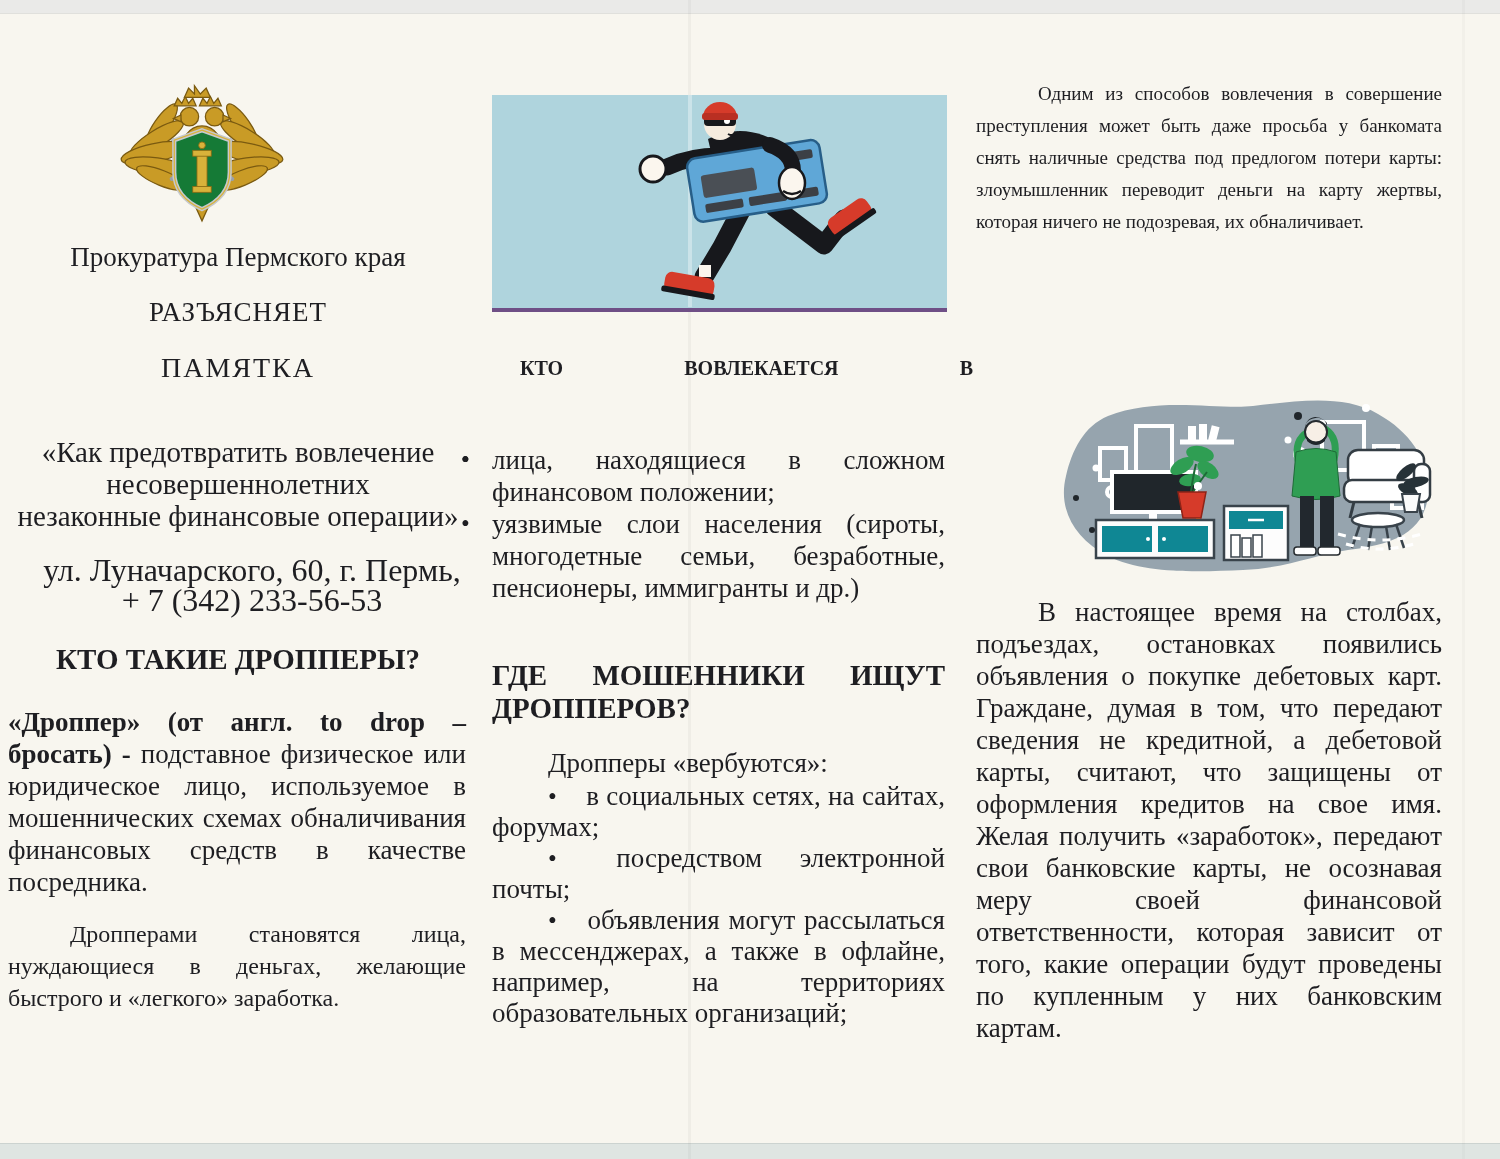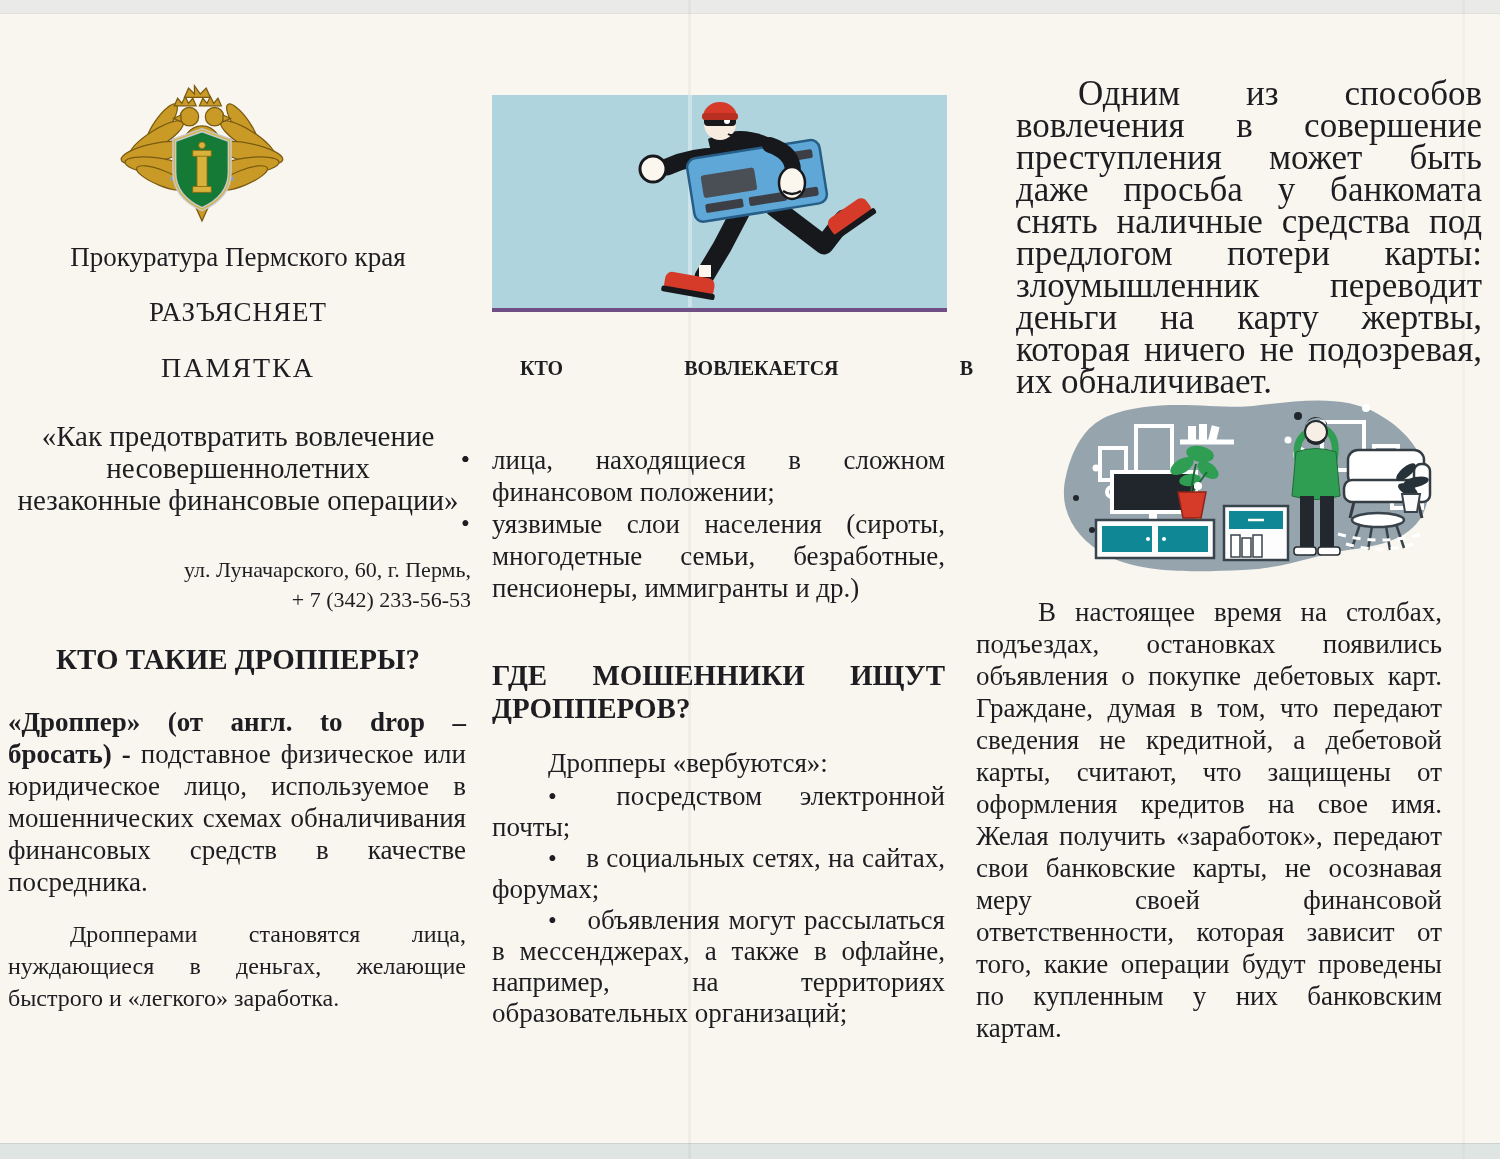--- a/index.html
+++ b/index.html
@@ -21,41 +21,41 @@
   .just{text-align:justify;text-justify:inter-word;}
   .jline{text-align:justify;text-align-last:justify;}
   .bold{font-weight:bold;}
   p{margin:0;}
 
   
   .emblem-box{left:118px;top:66px;width:168px;height:172px;}
   .org-line{left:5px;top:242px;width:466px;font-size:27px;}
   .action-line{left:5px;top:297px;width:466px;font-size:27px;letter-spacing:1px;}
   .doctype-line{left:5px;top:352px;width:466px;font-size:28px;letter-spacing:2px;}
-  .title-block{left:2px;top:420px;width:472px;font-size:29px;line-height:32px;}
+  .title-block{left:2px;top:436px;width:472px;font-size:29px;line-height:32px;}
   .title-block div{white-space:nowrap;}
-  .address-block{left:5px;top:555px;width:466px;font-size:22px;line-height:30px;text-align:right;}
+  .address-block{left:19px;top:555px;width:466px;font-size:32px;line-height:30px;}
   .left-heading{left:5px;top:643px;width:466px;font-size:29px;font-family:Liberation Serif, serif;}
   .def-para{left:8px;top:706px;width:458px;font-size:27px;line-height:32px;}
   .left-para2{left:8px;top:918px;width:458px;font-size:24px;line-height:32px;text-indent:62px;}
 
   
   .mid-illustration{left:492px;top:95px;width:455px;height:213px;background:#afd4dd;border-bottom:4px solid #6f4f86;}
   .mid-h1{left:520px;top:350px;width:453px;font-size:20px;font-weight:bold;line-height:37px;}
   .mid-h2{left:492px;top:659px;width:453px;font-size:29px;font-weight:bold;line-height:33px;}
   .who-list{left:492px;top:444px;width:453px;margin:0;padding:0;list-style:none;font-size:27px;line-height:32px;}
   .who-list li{position:relative;text-align:justify;}
   .hang-bullet{position:absolute;left:-31px;top:0;font-size:25px;}
   .recruit-intro{left:492px;top:747px;width:453px;font-size:27px;line-height:32px;text-indent:56px;}
   .recruit-item{text-indent:56px;font-size:27px;line-height:31px;}
   .recruit-block{left:492px;top:781px;width:453px;}
   .inline-bullet{margin-right:22px;font-size:25px;}
 
   
-  .right-para1{left:1016px;top:78px;width:466px;font-size:35px;line-height:32px;text-indent:62px;}
+  .right-para1{left:976px;top:78px;width:466px;font-size:19px;line-height:32px;text-indent:62px;}
   .room-illustration{left:1048px;top:388px;width:392px;height:215px;}
   .right-para2{left:976px;top:596px;width:466px;font-size:27px;line-height:32px;text-indent:62px;}
 
   svg{display:block;}
 </style>
 </head>
 <body>
 
 <div class="scan-top"></div>
 <div class="scan-bottom"></div>
@@ -200,25 +200,25 @@
 <div class="abs mid-h2">
   <div class="jline">ГДЕ МОШЕННИКИ ИЩУТ</div>
   <div>ДРОППЕРОВ?</div>
 </div>
 
 <p class="abs recruit-intro">Дропперы «вербуются»:</p>
 
 <div class="abs recruit-block">
   <p class="recruit-item just">
     <span class="inline-bullet">•</span>
-    <span>посредством электронной почты;</span>
+    <span>в социальных сетях, на сайтах, форумах;</span>
   </p>
   <p class="recruit-item just">
     <span class="inline-bullet">•</span>
-    <span>в социальных сетях, на сайтах, форумах;</span>
+    <span>посредством электронной почты;</span>
   </p>
   <p class="recruit-item just">
     <span class="inline-bullet">•</span>
     <span>объявления могут рассылаться в мессенджерах, а также в офлайне, например, на территориях образовательных организаций;</span>
   </p>
 </div>
 
 <p class="abs right-para1 just">Одним из способов вовлечения в совершение преступления может быть даже просьба у банкомата снять наличные средства под предлогом потери карты: злоумышленник переводит деньги на карту жертвы, которая ничего не подозревая, их обналичивает.</p>
 
 <div class="abs room-illustration">

